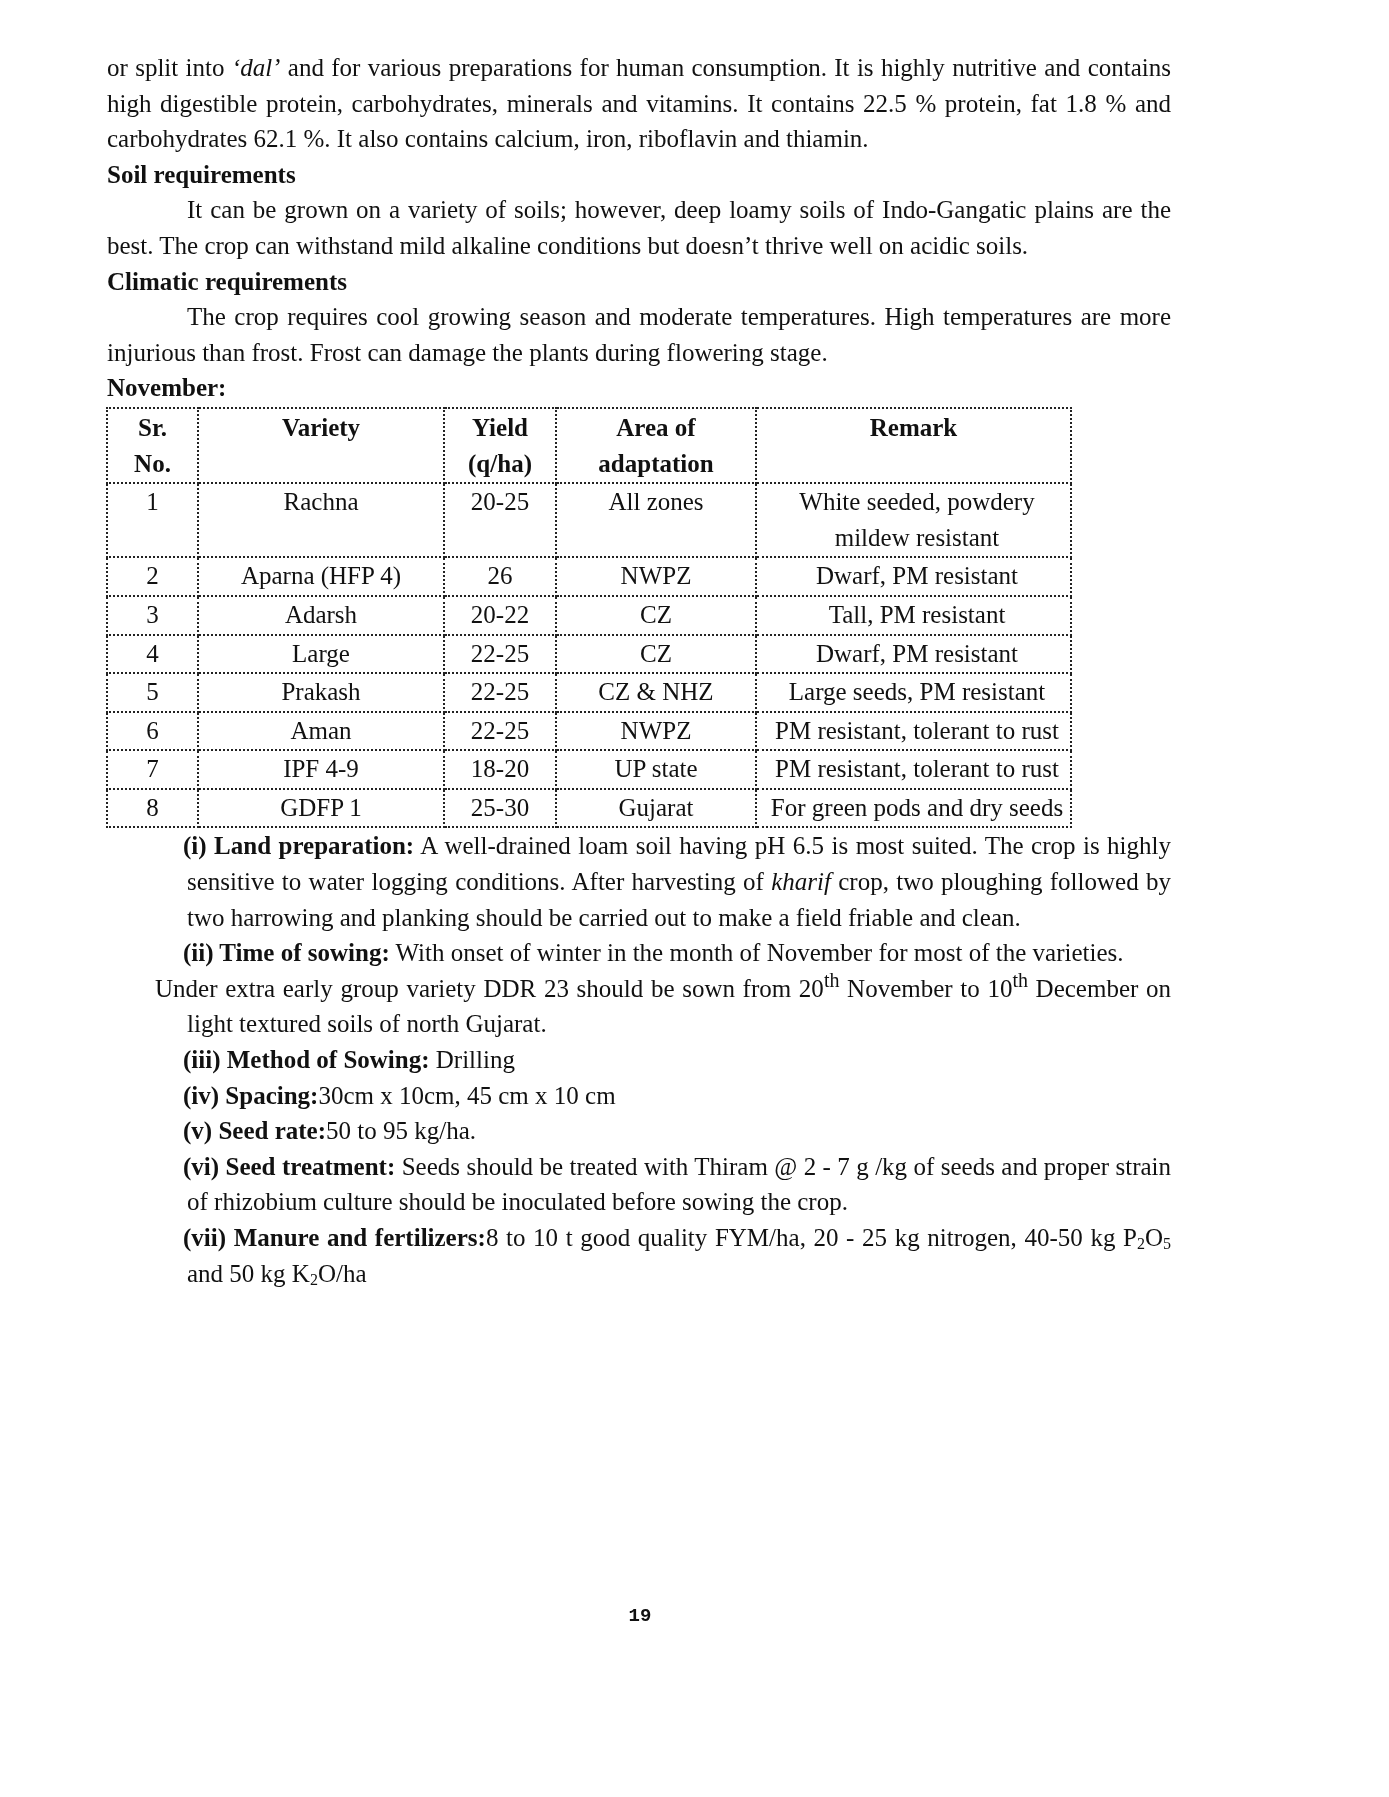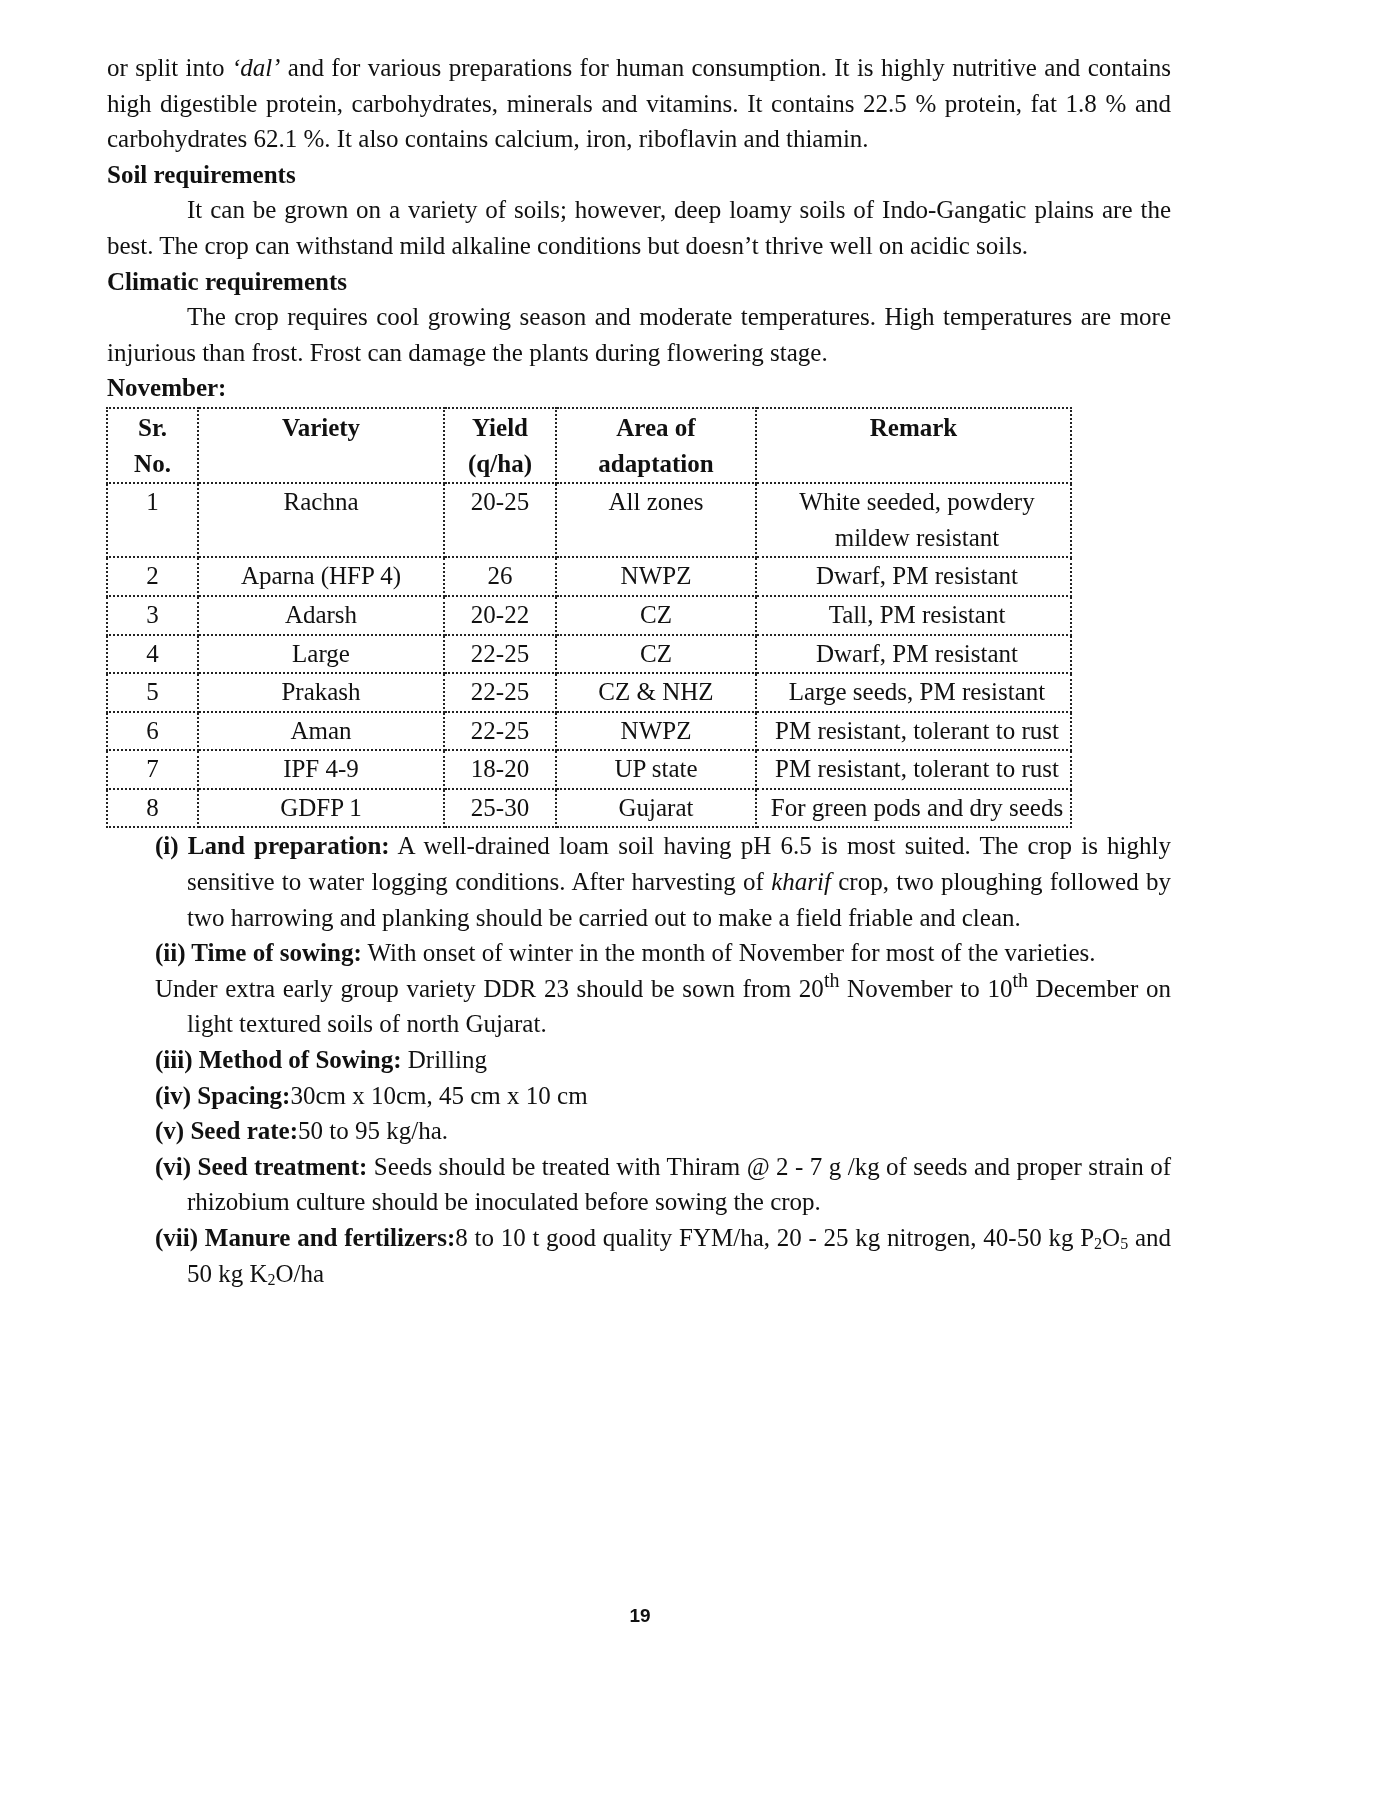--- a/index.html
+++ b/index.html
@@ -18,26 +18,26 @@
     width: 964px; font-size: 25px; line-height: 35.6px; table-layout: fixed;
   }
   table.var th, table.var td {
     border: 2px dotted #222222; padding: 0 6px; vertical-align: top; text-align: center;
   }
   table.var th { font-weight: bold; padding-top: 1px; padding-bottom: 1px; }
   table.var td { padding-top: 0px; padding-bottom: 1px; }
   table.var td.rem { text-align: center; padding-left: 13px; }
   .list { padding-left: 48px; }
   .item { text-indent: -32px; padding-left: 32px; text-align: justify; }
-  .item b { font-weight: bold; }
+  .item b { font-weight: bold; margin-left: 28px; }
   sup { font-size: 20px; line-height: 0; vertical-align: 10px; }
   sub { font-size: 16px; line-height: 0; vertical-align: -3px; }
   .pagenum {
     position: absolute; left: 0; width: 1280px; top: 1605px; text-align: center;
-    font-family: Liberation Sans, sans-serif; font-weight: bold; font-size: 19px;
+    font-family: Liberation Mono, monospace; font-weight: bold; font-size: 19px;
   }
 </style>
 </head>
 <body>
 
 <div class="page">
 
   <p class="just"><span>or split into </span><i>‘dal’</i><span> and for various preparations for human consumption.  It is highly nutritive and contains high digestible protein, carbohydrates, minerals and vitamins. It contains 22.5 % protein, fat 1.8 % and carbohydrates 62.1 %. It also contains calcium, iron, riboflavin and thiamin.</span></p>
 
   <p class="h">Soil requirements</p>

